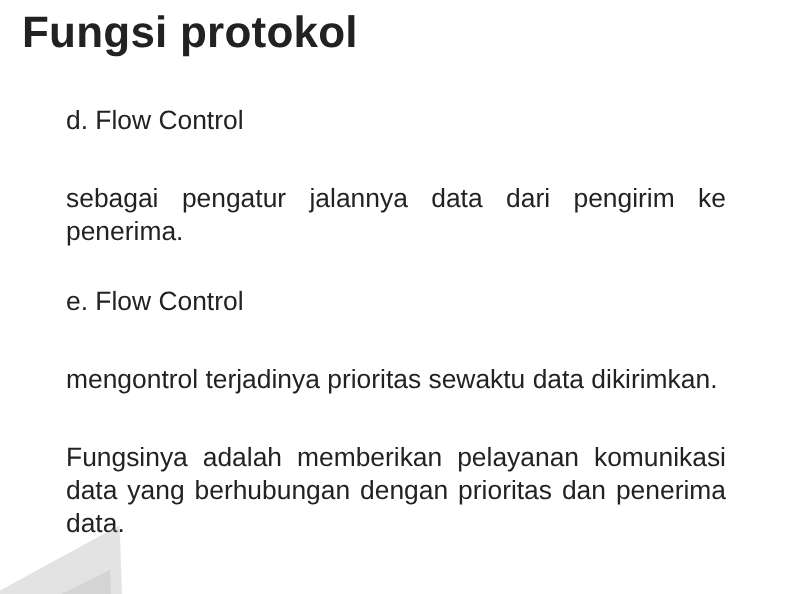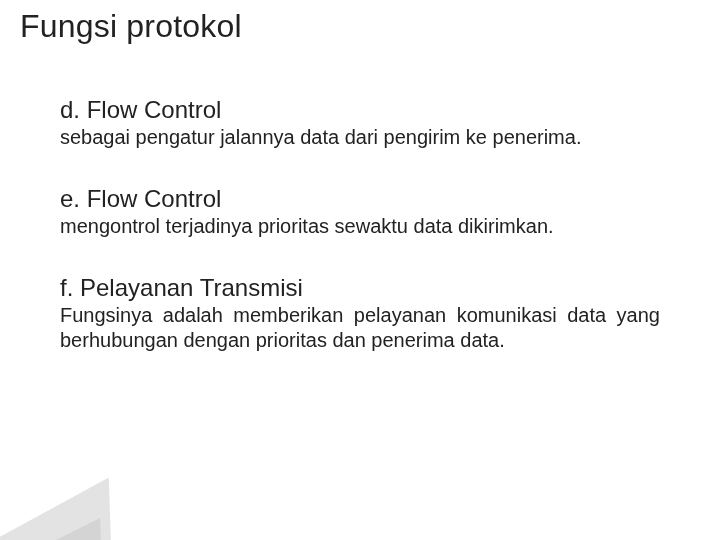--- a/index.html
+++ b/index.html
@@ -16,22 +16,22 @@
   .slide {
     position: relative;
     width: 720px;
     height: 540px;
     box-sizing: border-box;
   }
   .title {
     position: absolute;
     left: 20px;
     top: 8px;
-    font-size: 32px;
-    font-weight: 400;
+    font-size: 40px;
+    font-weight: 700;
     letter-spacing: 0.2px;
     font-family: "Segoe UI", "Verdana", Arial, sans-serif;
   }
   .body {
     position: absolute;
     left: 60px;
     top: 95px;
     width: 600px;
   }
   .section {
@@ -42,24 +42,25 @@
     line-height: 1.25;
     font-family: "Segoe UI", "Verdana", Arial, sans-serif;
   }
   .sec-head .mk {
     font-weight: 400;
   }
   .sec-head .nm {
     font-weight: 400;
   }
   .sec-text {
-    font-size: 20px;
+    font-size: 24px;
     line-height: 1.25;
     text-align: justify;
     font-family: "Segoe UI", "Verdana", Arial, sans-serif;
+    margin-top: 41px;
   }
   .accent {
     position: absolute;
     left: -30px;
     bottom: -10px;
     width: 0;
     height: 0;
     border-left: 140px solid transparent;
     border-right: 0 solid transparent;
     border-bottom: 70px solid rgba(128,128,128,0.22);
@@ -93,23 +94,20 @@
     </div>
 
     <div class="section">
       <div class="sec-head">
         <span class="mk">e. </span><span class="nm">Flow Control</span>
       </div>
       <div class="sec-text">mengontrol terjadinya prioritas sewaktu data dikirimkan.</div>
     </div>
 
     <div class="section">
-      <div class="sec-head">
-        <span class="mk">f. </span><span class="nm">Pelayanan Transmisi</span>
-      </div>
       <div class="sec-text">Fungsinya adalah memberikan pelayanan komunikasi data yang berhubungan dengan prioritas dan penerima data.</div>
     </div>
 
   </div>
 
   <div class="accent"></div>
 
 </div>
 
 </body></html>

